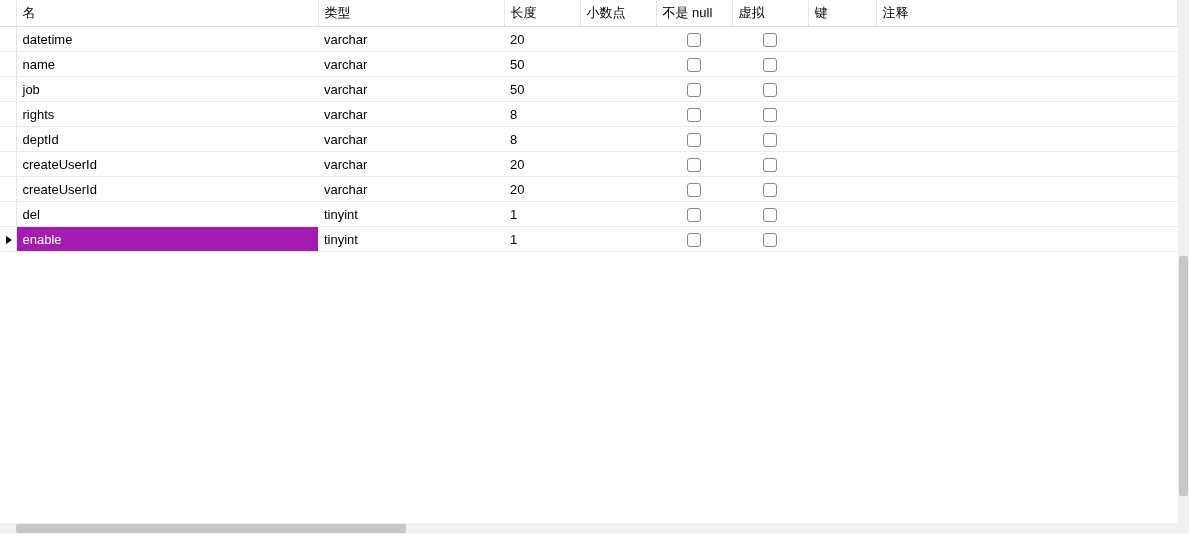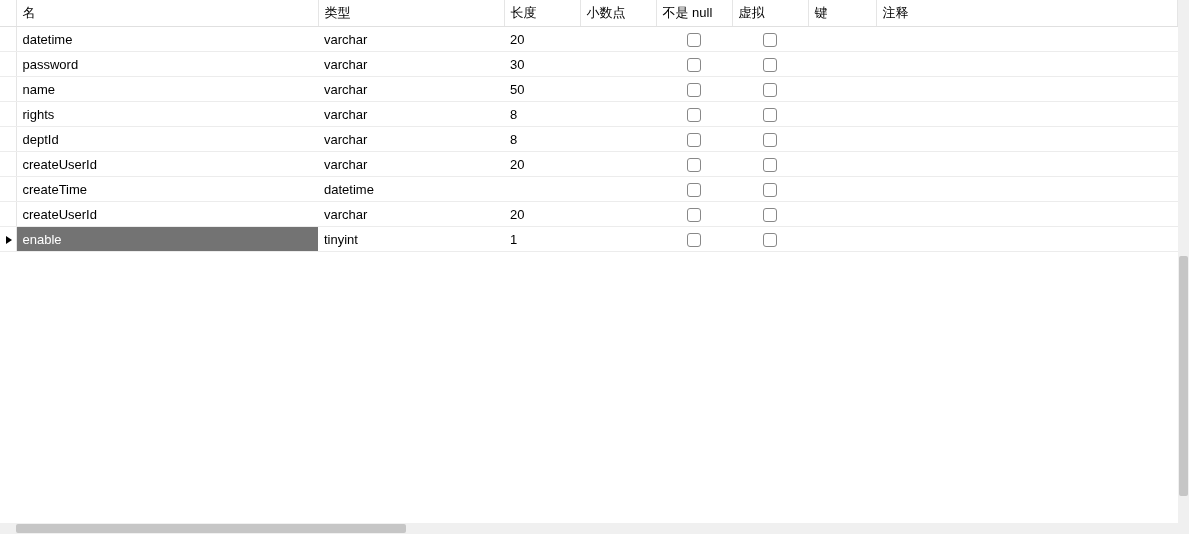--- a/index.html
+++ b/index.html
@@ -65,21 +65,21 @@
     .row-indicator {
       display: inline-block;
       width: 0; height: 0;
       border-top: 4px solid transparent;
       border-bottom: 4px solid transparent;
       border-left: 6px solid #000;
       margin-left: 2px;
     }
     td.center { text-align: center; }
     tr.selected td:nth-child(2) {
-      background: #737373;
+      background: #a21caf;
       color: #fff;
     }
     .checkbox {
       display: inline-block;
       width: 14px; height: 14px;
       border: 1px solid #888;
       border-radius: 3px;
       background: #fff;
       vertical-align: middle;
       position: relative;
@@ -178,42 +178,42 @@
           <td>varchar</td>
           <td>20</td>
           <td></td>
           <td class="center"><span class="checkbox"></span></td>
           <td class="center"><span class="checkbox"></span></td>
           <td class="center"></td>
           <td></td>
         </tr>
         <tr>
           <td class="gutter"></td>
-          <td>password</td>
-          <td>varchar</td>
-          <td>30</td>
-          <td></td>
-          <td class="center"><span class="checkbox"></span></td>
-          <td class="center"><span class="checkbox"></span></td>
-          <td class="center"></td>
-          <td></td>
-        </tr>
-        <tr>
-          <td class="gutter"></td>
           <td>name</td>
           <td>varchar</td>
           <td>50</td>
           <td></td>
           <td class="center"><span class="checkbox"></span></td>
           <td class="center"><span class="checkbox"></span></td>
           <td class="center"></td>
           <td></td>
         </tr>
         <tr>
           <td class="gutter"></td>
+          <td>job</td>
+          <td>varchar</td>
+          <td>50</td>
+          <td></td>
+          <td class="center"><span class="checkbox"></span></td>
+          <td class="center"><span class="checkbox"></span></td>
+          <td class="center"></td>
+          <td></td>
+        </tr>
+        <tr>
+          <td class="gutter"></td>
           <td>rights</td>
           <td>varchar</td>
           <td>8</td>
           <td></td>
           <td class="center"><span class="checkbox"></span></td>
           <td class="center"><span class="checkbox"></span></td>
           <td class="center"></td>
           <td></td>
         </tr>
         <tr>
@@ -233,34 +233,34 @@
           <td>varchar</td>
           <td>20</td>
           <td></td>
           <td class="center"><span class="checkbox"></span></td>
           <td class="center"><span class="checkbox"></span></td>
           <td class="center"></td>
           <td></td>
         </tr>
         <tr>
           <td class="gutter"></td>
-          <td>createTime</td>
-          <td>datetime</td>
-          <td></td>
-          <td></td>
-          <td class="center"><span class="checkbox"></span></td>
-          <td class="center"><span class="checkbox"></span></td>
-          <td class="center"></td>
-          <td></td>
-        </tr>
-        <tr>
-          <td class="gutter"></td>
           <td>createUserId</td>
           <td>varchar</td>
           <td>20</td>
+          <td></td>
+          <td class="center"><span class="checkbox"></span></td>
+          <td class="center"><span class="checkbox"></span></td>
+          <td class="center"></td>
+          <td></td>
+        </tr>
+        <tr>
+          <td class="gutter"></td>
+          <td>del</td>
+          <td>tinyint</td>
+          <td>1</td>
           <td></td>
           <td class="center"><span class="checkbox"></span></td>
           <td class="center"><span class="checkbox"></span></td>
           <td class="center"></td>
           <td></td>
         </tr>
         <tr class="selected">
           <td class="gutter"><span class="row-indicator"></span></td>
           <td>enable</td>
           <td>tinyint</td>

